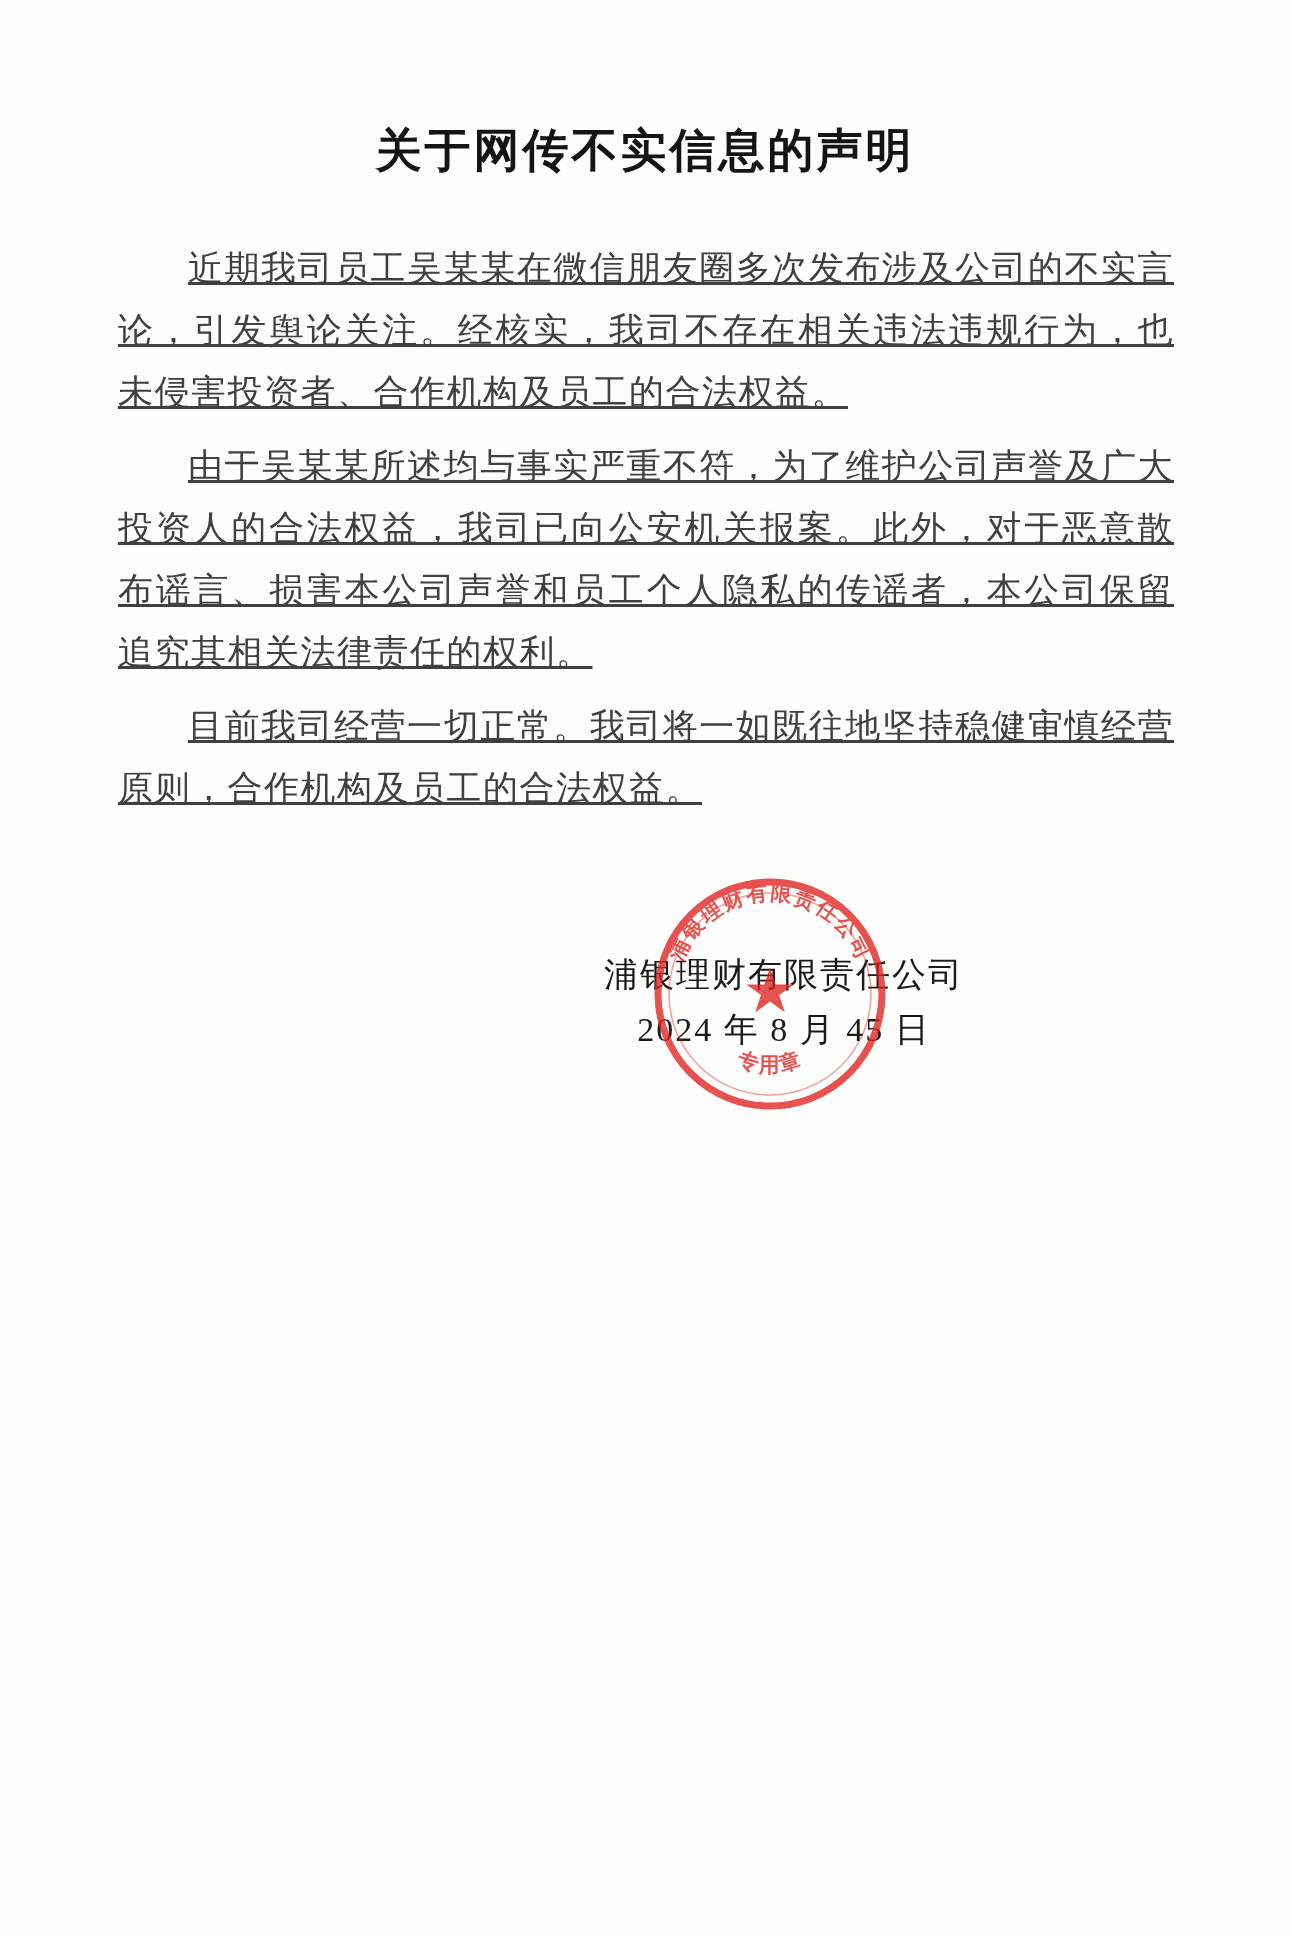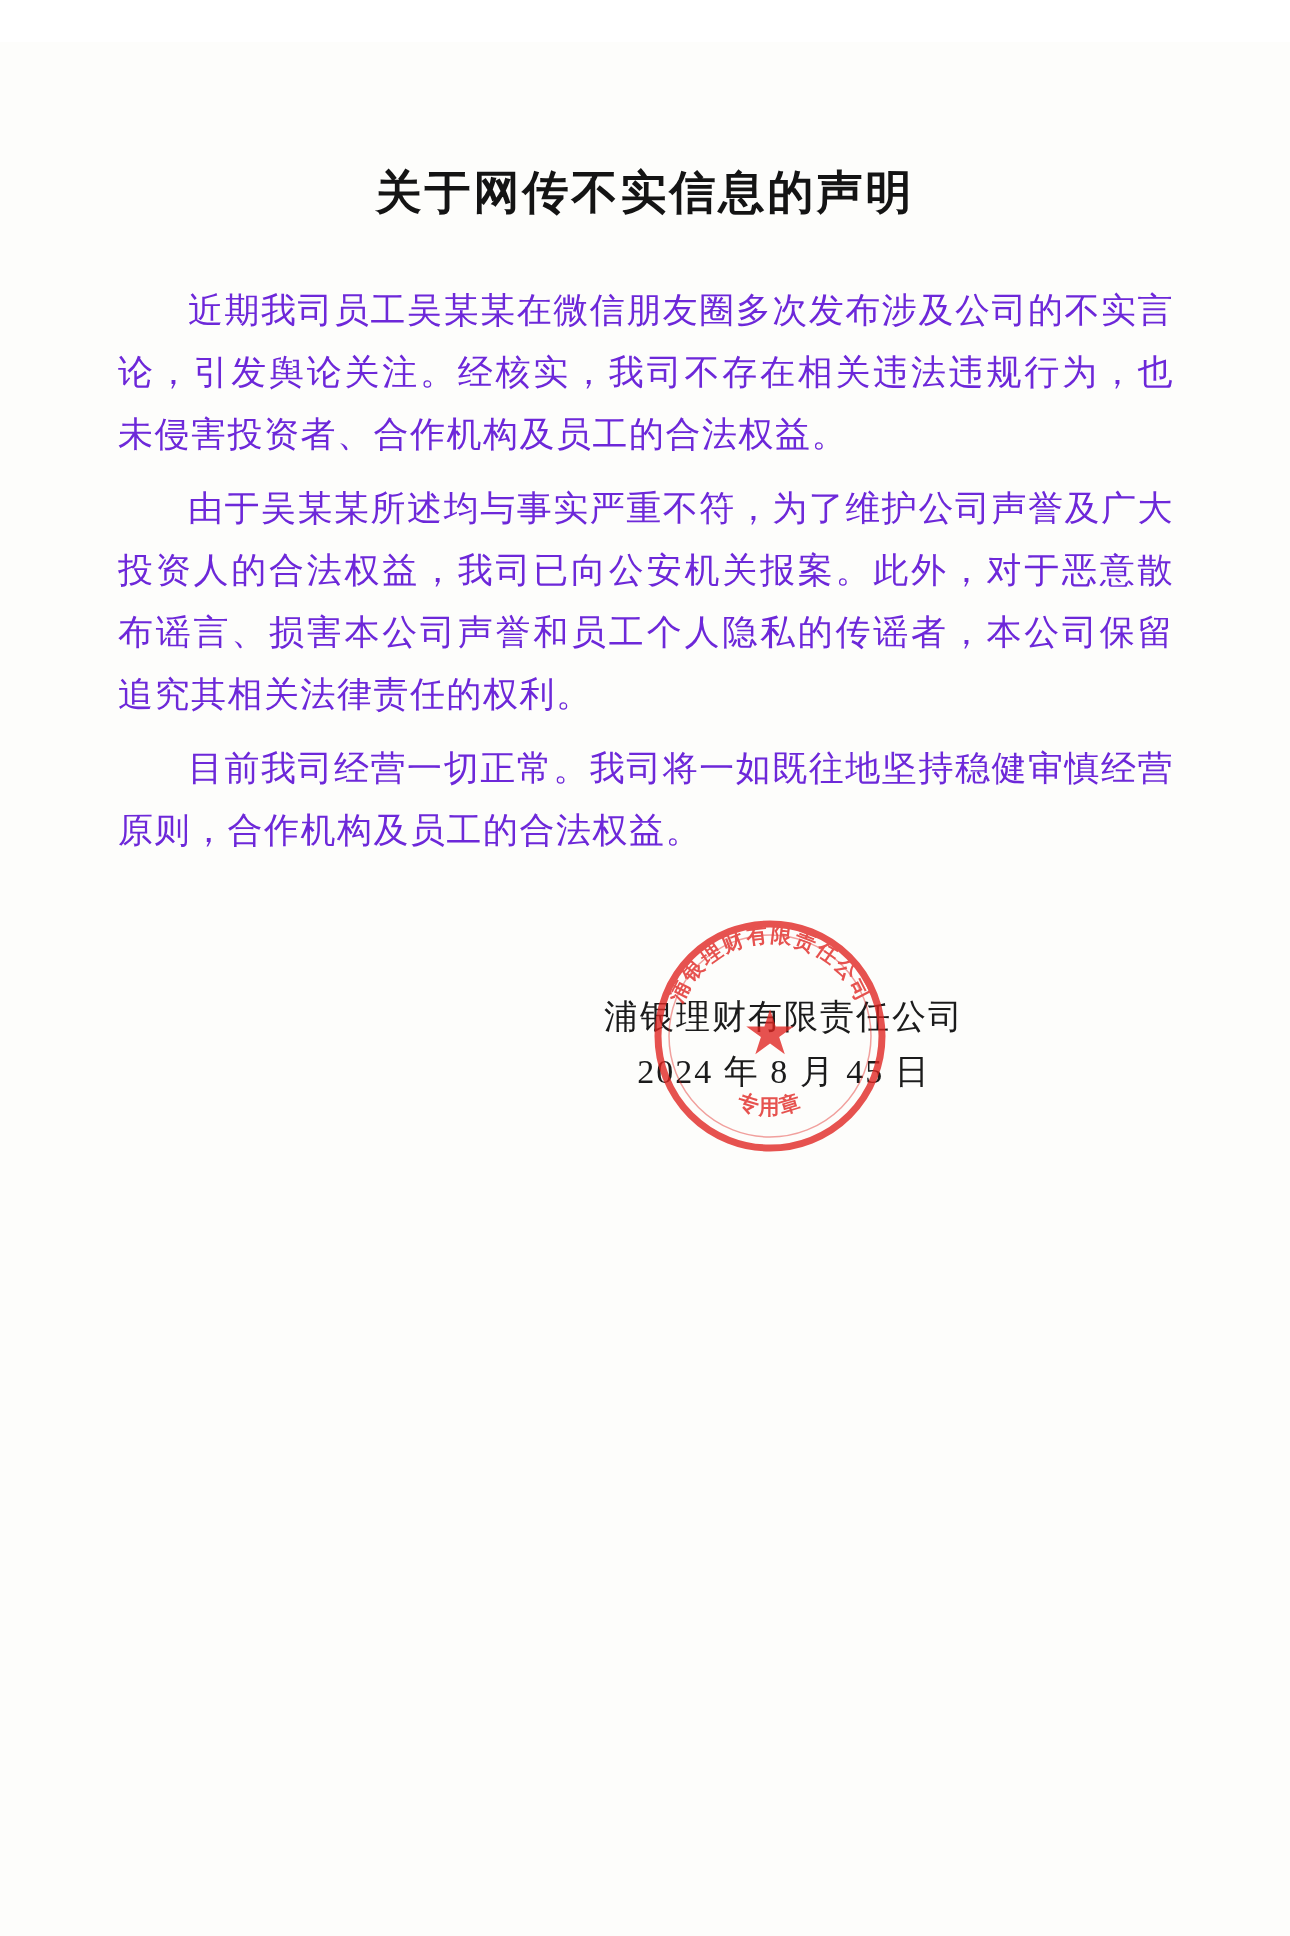--- a/index.html
+++ b/index.html
@@ -13,21 +13,20 @@
     position: relative;
     font-family: "Liberation Serif", "DejaVu Serif", serif;
     color: #1b1b1b;
     overflow: hidden;
   }
 
   .page {
     position: absolute;
     inset: 0;
     background: #fdfdfb;
-    margin-top: 42px;
   }
 
   .doc-title {
     position: absolute;
     top: 120px;
     left: 0;
     width: 100%;
     text-align: center;
     font-size: 46px;
     font-weight: bold;
@@ -43,21 +42,22 @@
     width: 1056px;
   }
 
   .para {
     font-size: 35px;
     line-height: 62px;
     letter-spacing: 1.5px;
     text-indent: 2em;
     text-align: justify;
     margin: 0 0 12px 0;
-    color: #6d28d9;
+    color: #404040;
+    text-decoration: underline;
   }
 
   .signature-block {
     position: absolute;
     left: 0;
     top: 948px;
     width: 1172px;
     height: 300px;
   }
 

